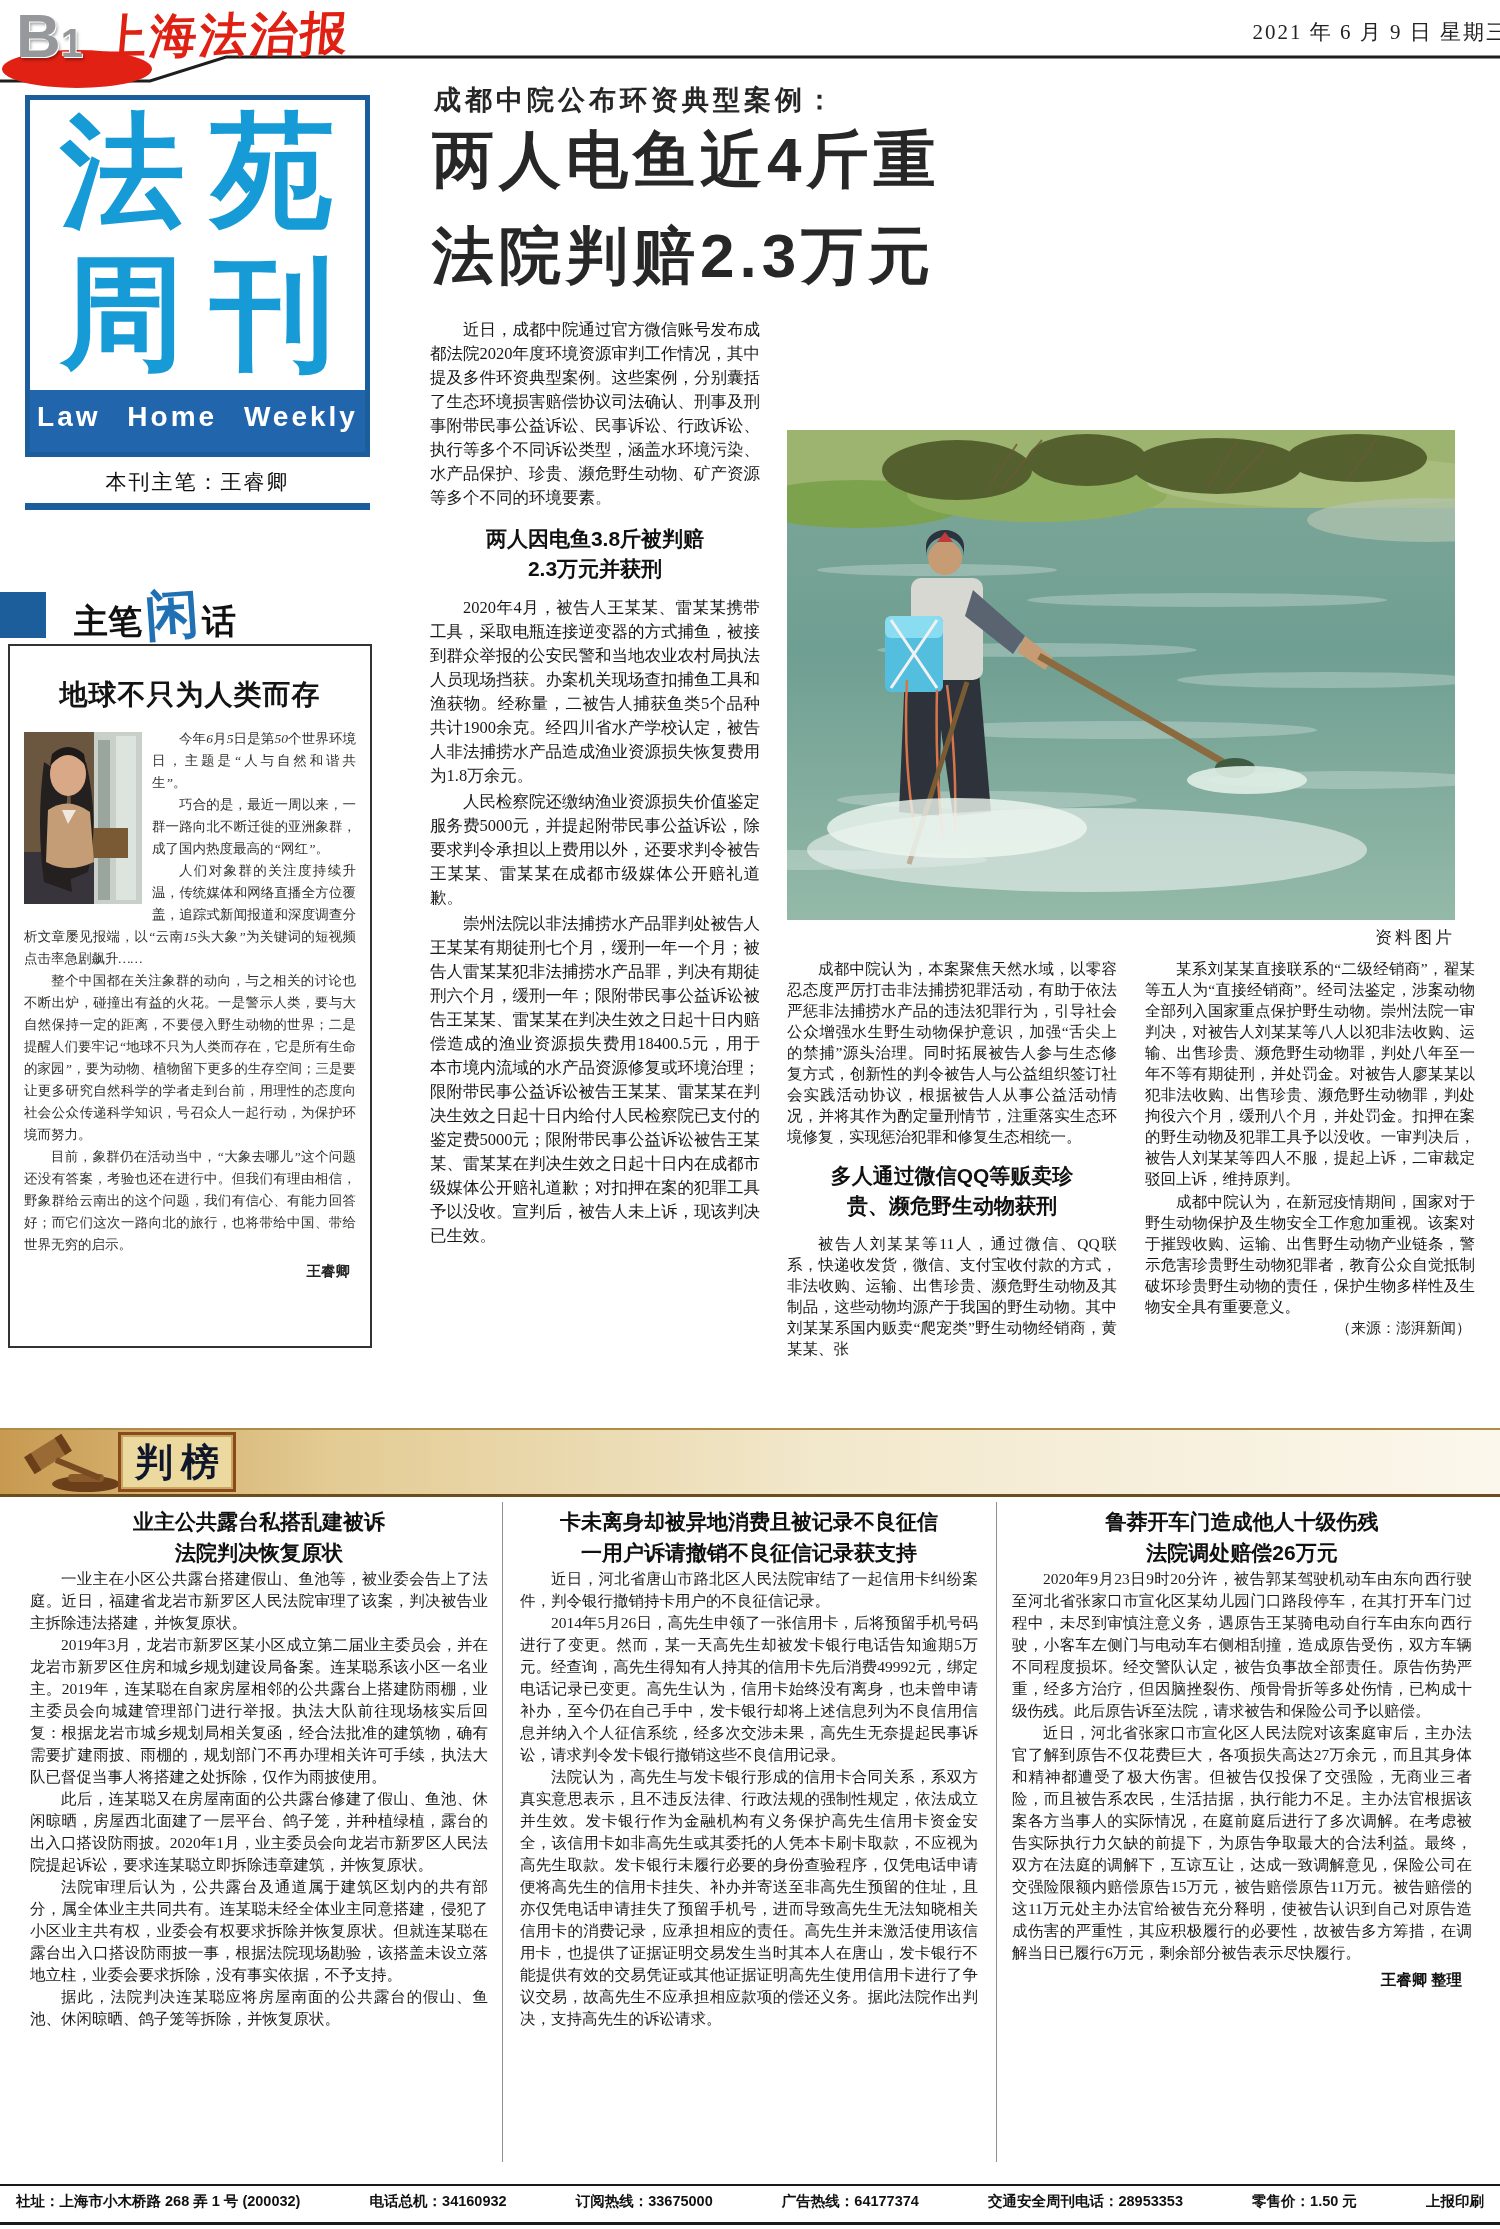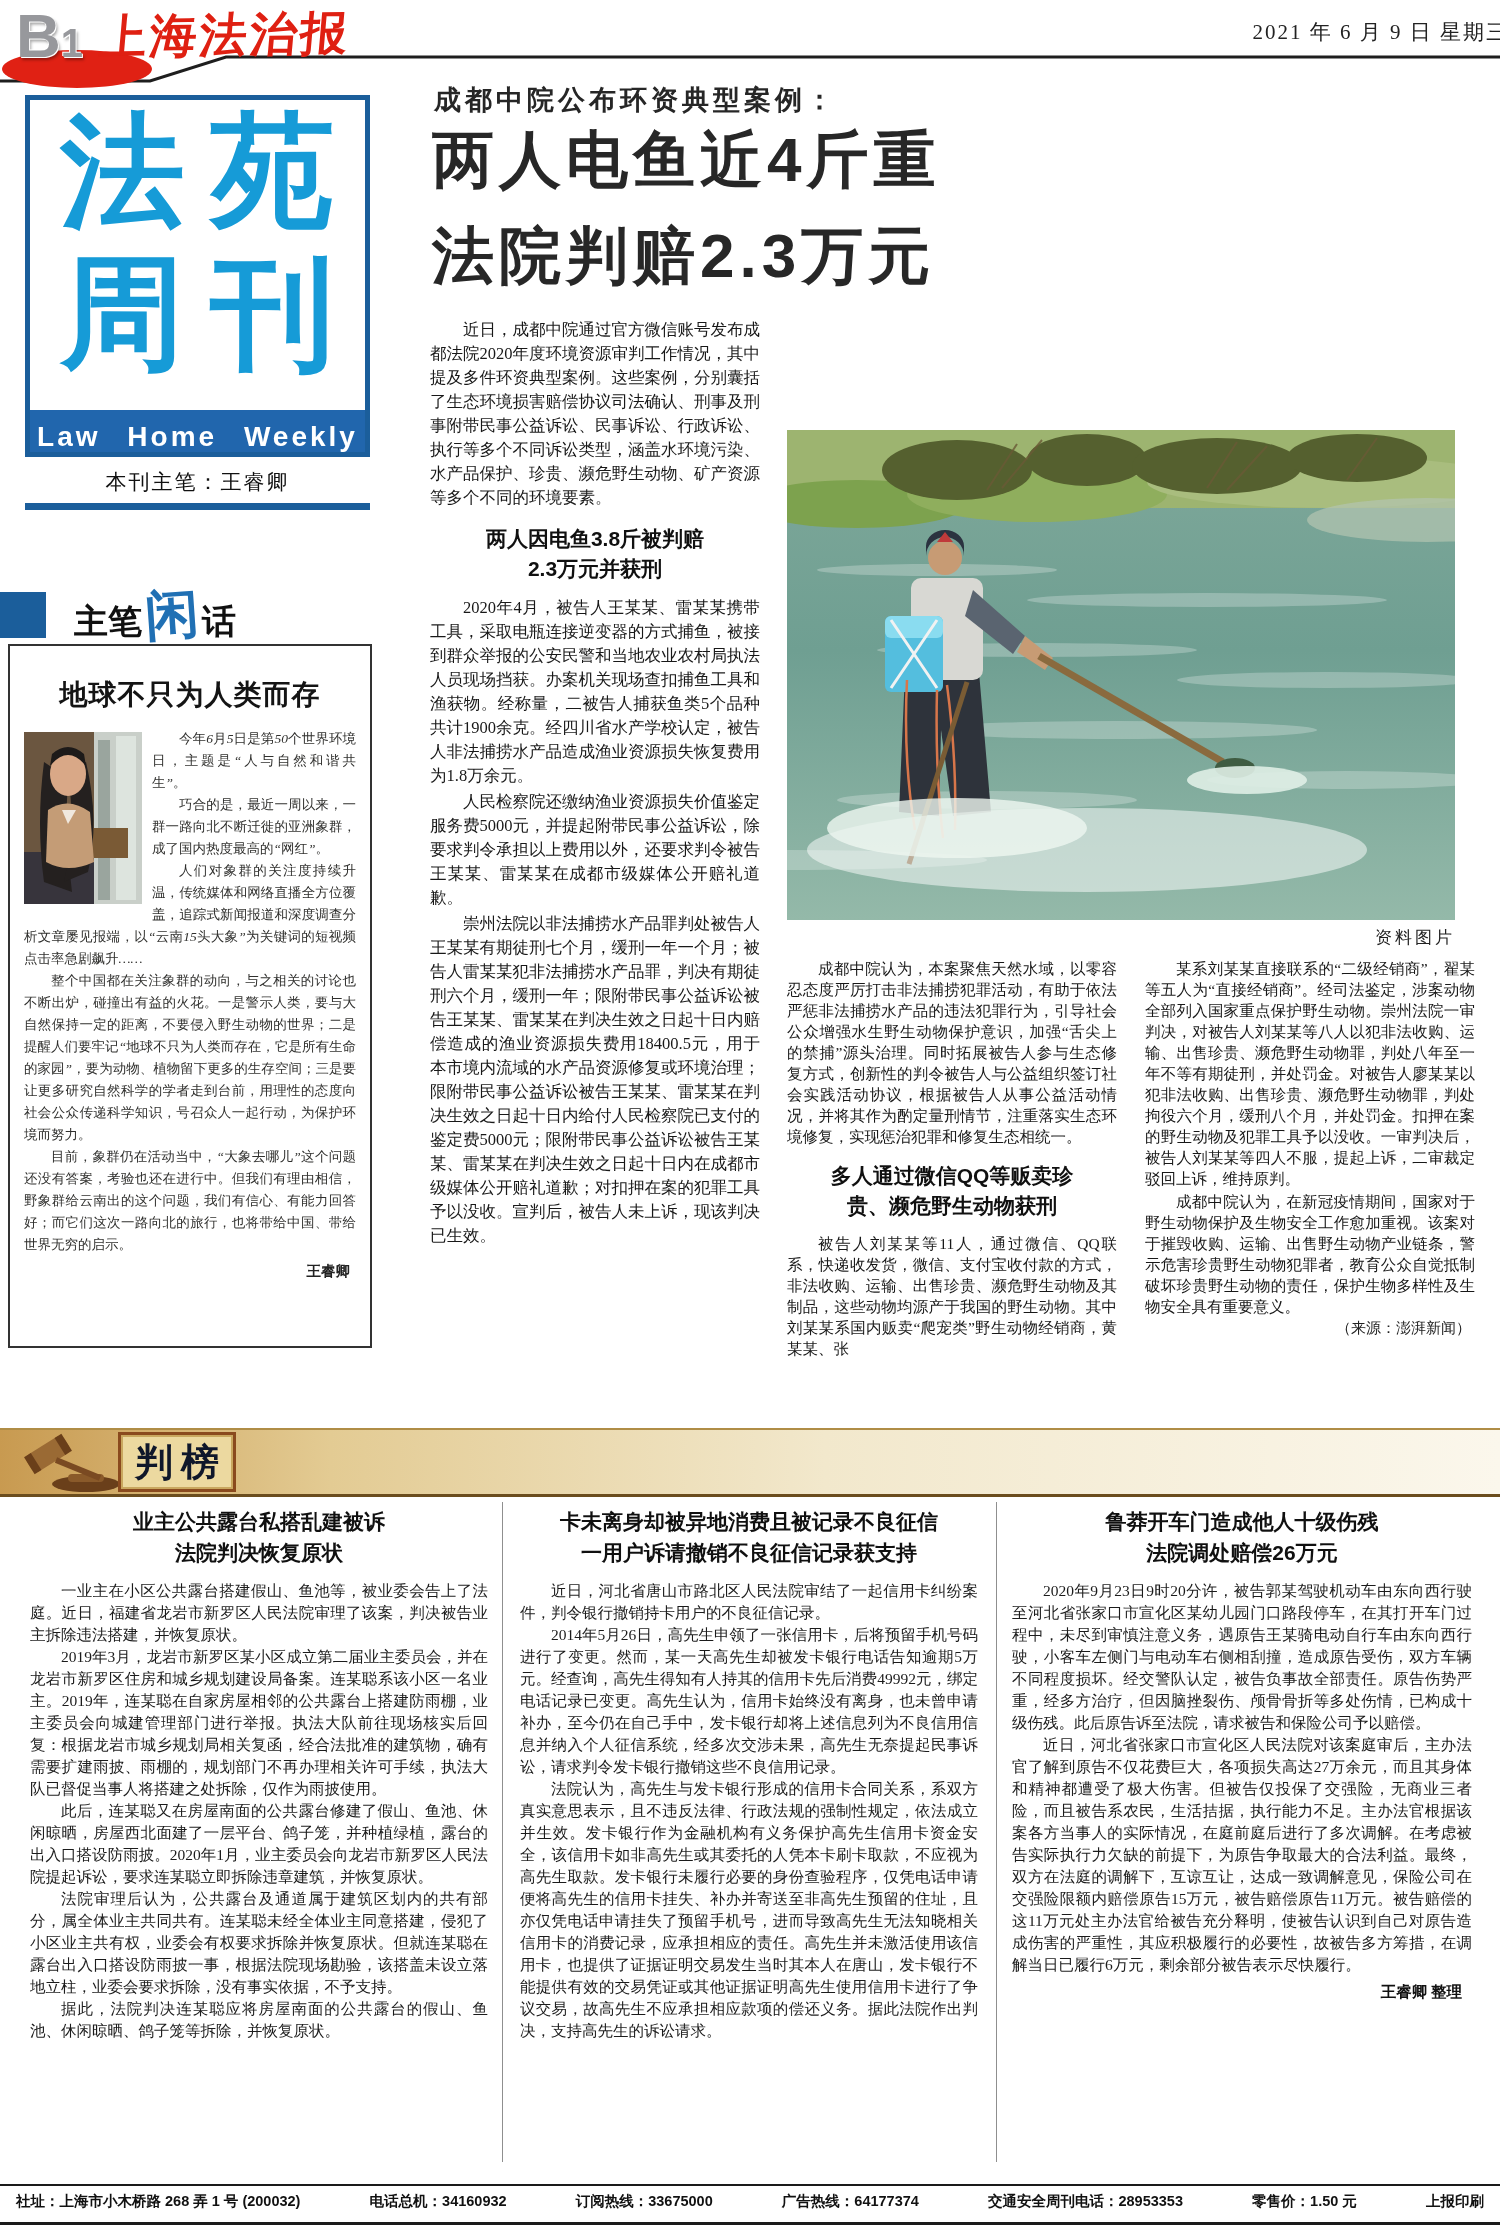--- a/index.html
+++ b/index.html
@@ -11,21 +11,21 @@
   #edition{left:16px;top:0px;font-family:"Liberation Sans",sans-serif;font-weight:bold;
            font-size:62px;color:#97989c;text-shadow:1px 1px 0 #fff,-1px -1px 0 #fff,2px 3px 3px rgba(0,0,0,.35);}
   #edition .small{font-size:40px;}
   #masthead{left:100px;top:4px;font-size:47px;font-weight:bold;color:#df2012;
             transform:skewX(-6deg) rotate(-1deg);letter-spacing:3px;}
   #page-date{right:18px;top:18px;font-size:21px;color:#222;letter-spacing:2px;}
   
   #weekly-box{left:25px;top:95px;width:345px;height:362px;border:5px solid #1b5e9b;box-sizing:border-box;background:#fff;}
   .big-row{font-family:"Liberation Sans",sans-serif;font-weight:bold;color:#169bd7;
            font-size:124px;line-height:142px;text-align:center;letter-spacing:26px;margin-right:-26px;}
-  #weekly-banner{position:absolute;left:0;bottom:0;width:100%;height:42px;background:#2166ad;
+  #weekly-banner{position:absolute;left:0;bottom:0;width:100%;height:62px;background:#2166ad;
                  color:#fff;font-family:"Liberation Sans",sans-serif;font-weight:bold;font-size:28px;
                  line-height:54px;text-align:center;letter-spacing:3px;word-spacing:16px;}
   #editor-line{left:25px;top:468px;width:345px;text-align:center;font-size:21px;color:#111;letter-spacing:2px;}
   #blue-rule{left:25px;top:503px;width:345px;height:7px;background:#1b5e9b;}
   #col-header{left:0px;top:588px;}
   #col-header .sq{position:absolute;left:0;top:4px;width:46px;height:46px;background:#1b5e9b;}
   #col-header .txt{position:absolute;left:74px;top:0;white-space:nowrap;
       font-family:"Liberation Sans",sans-serif;font-weight:bold;font-size:34px;color:#101010;line-height:54px;}
   #col-header .accent{font-family:"Liberation Serif",serif;color:#2070b4;font-size:54px;
       display:inline-block;transform:rotate(-4deg);margin:0 3px;}
@@ -62,21 +62,21 @@
      border:3px solid #8a4a1e;box-shadow:inset 0 0 0 2px #c9a75f;text-align:center;line-height:54px;
      font-family:"Liberation Serif",serif;font-weight:900;font-size:38px;color:#0f172a;letter-spacing:8px;text-indent:8px;}
   
   .rank-col{top:1506px;}
   #rank-colA{left:30px;width:458px;}
   #rank-colB{left:520px;width:458px;}
   #rank-colC{left:1012px;width:460px;}
   .vdiv{top:1502px;width:1px;height:660px;background:#8f8f8f;}
   #vdiv1{left:502px;} #vdiv2{left:996px;}
   .rank-title{font-family:"Liberation Sans",sans-serif;font-weight:bold;font-size:21px;line-height:31px;
-              text-align:center;color:#101010;margin-bottom:12px;}
+              text-align:center;color:#101010;}
   .rank-col p{font-size:15.5px;line-height:22px;text-align:justify;text-indent:2em;margin:0;color:#1b1b1b;}
   #compiled{ text-align:right;font-weight:bold;font-size:15.5px;margin-top:6px;padding-right:10px;color:#111;}
   
   #footer-rule-top{left:0;top:2184px;width:1500px;height:2px;background:#1a1a1a;}
   #footer-rule-bottom{left:0;top:2222px;width:1500px;height:3px;background:#1a1a1a;}
   #footer-row{left:0;top:2192px;width:1500px;display:flex;justify-content:space-between;
               padding:0 16px;box-sizing:border-box;font-family:"Liberation Sans",sans-serif;
               font-size:14.5px;font-weight:600;color:#111;gap:22px;}
   
   #header-rule{left:0;top:0;}

